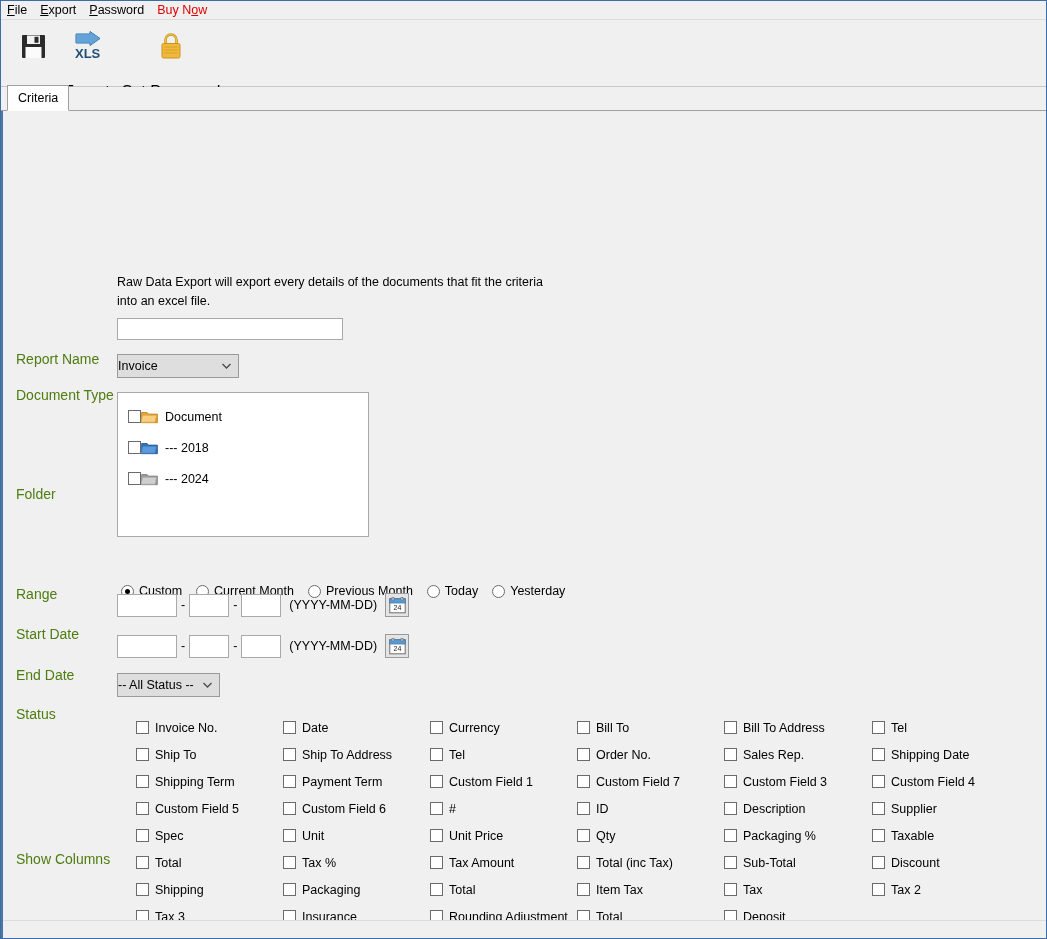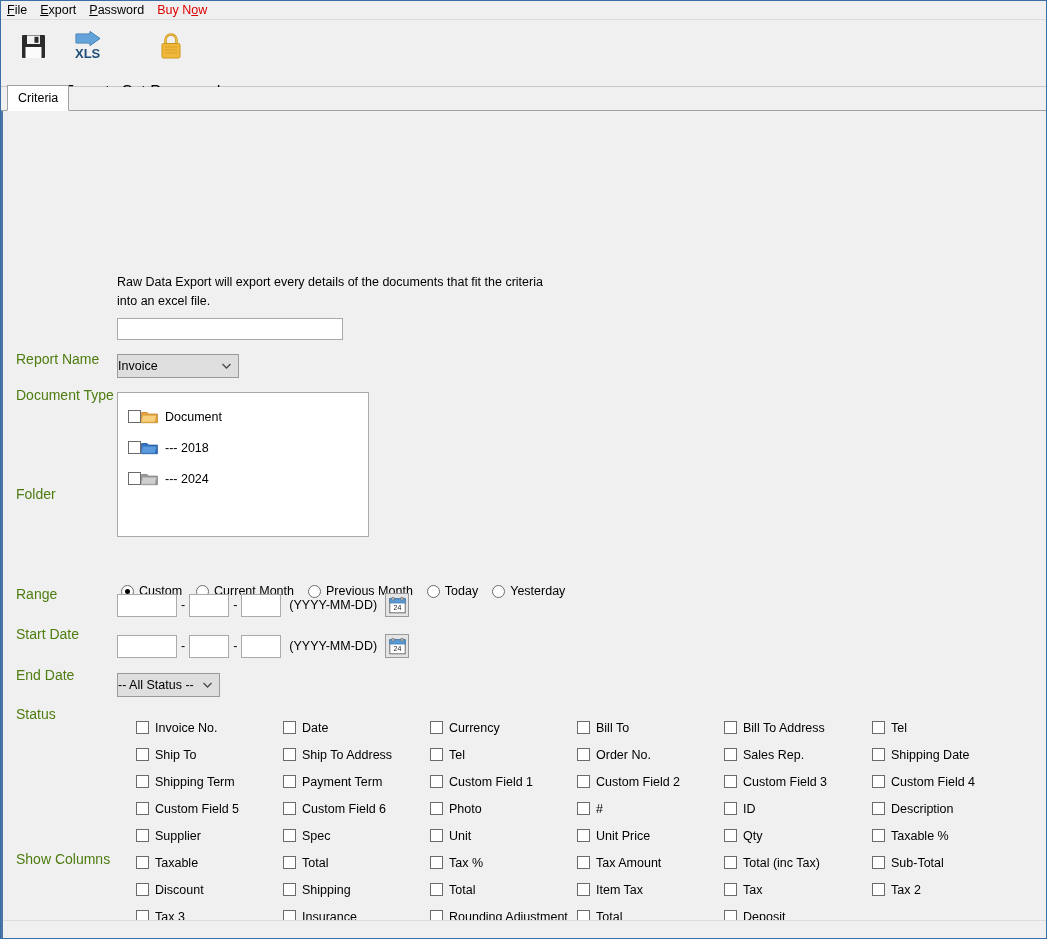--- a/index.html
+++ b/index.html
@@ -454,44 +454,40 @@
           <div class="cbcell">
             <span class="cb"></span>
             <span>Payment Term</span>
           </div>
           <div class="cbcell">
             <span class="cb"></span>
             <span>Custom Field 1</span>
           </div>
           <div class="cbcell">
             <span class="cb"></span>
-            <span>Custom Field 2</span>
+            <span>Custom Field 7</span>
           </div>
           <div class="cbcell">
             <span class="cb"></span>
             <span>Custom Field 3</span>
           </div>
           <div class="cbcell">
             <span class="cb"></span>
             <span>Custom Field 4</span>
           </div>
           <div class="cbcell">
             <span class="cb"></span>
             <span>Custom Field 5</span>
           </div>
           <div class="cbcell">
             <span class="cb"></span>
             <span>Custom Field 6</span>
           </div>
           <div class="cbcell">
             <span class="cb"></span>
-            <span>Photo</span>
-          </div>
-          <div class="cbcell">
-            <span class="cb"></span>
             <span>#</span>
           </div>
           <div class="cbcell">
             <span class="cb"></span>
             <span>ID</span>
           </div>
           <div class="cbcell">
             <span class="cb"></span>
             <span>Description</span>
           </div>
@@ -510,21 +506,21 @@
           <div class="cbcell">
             <span class="cb"></span>
             <span>Unit Price</span>
           </div>
           <div class="cbcell">
             <span class="cb"></span>
             <span>Qty</span>
           </div>
           <div class="cbcell">
             <span class="cb"></span>
-            <span>Taxable %</span>
+            <span>Packaging %</span>
           </div>
           <div class="cbcell">
             <span class="cb"></span>
             <span>Taxable</span>
           </div>
           <div class="cbcell">
             <span class="cb"></span>
             <span>Total</span>
           </div>
           <div class="cbcell">
@@ -543,20 +539,24 @@
             <span class="cb"></span>
             <span>Sub-Total</span>
           </div>
           <div class="cbcell">
             <span class="cb"></span>
             <span>Discount</span>
           </div>
           <div class="cbcell">
             <span class="cb"></span>
             <span>Shipping</span>
+          </div>
+          <div class="cbcell">
+            <span class="cb"></span>
+            <span>Packaging</span>
           </div>
           <div class="cbcell">
             <span class="cb"></span>
             <span>Total</span>
           </div>
           <div class="cbcell">
             <span class="cb"></span>
             <span>Item Tax</span>
           </div>
           <div class="cbcell">

